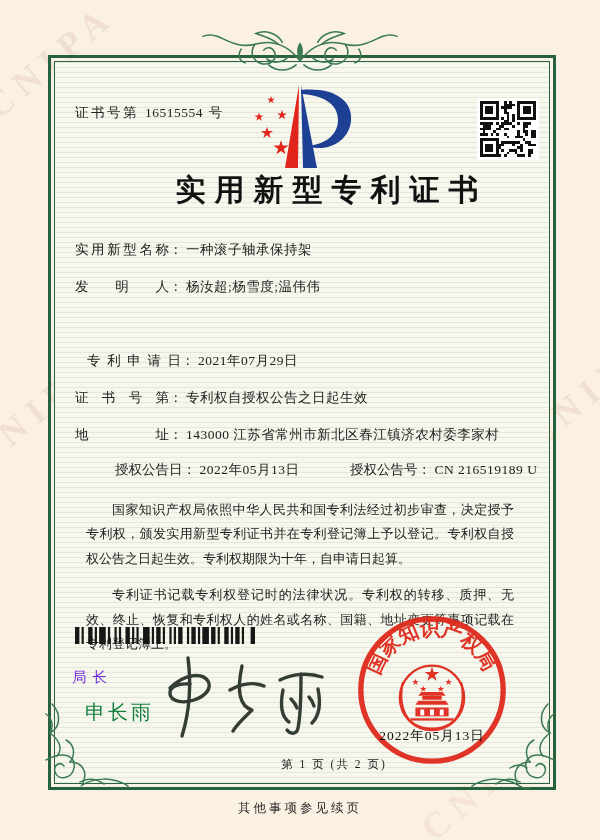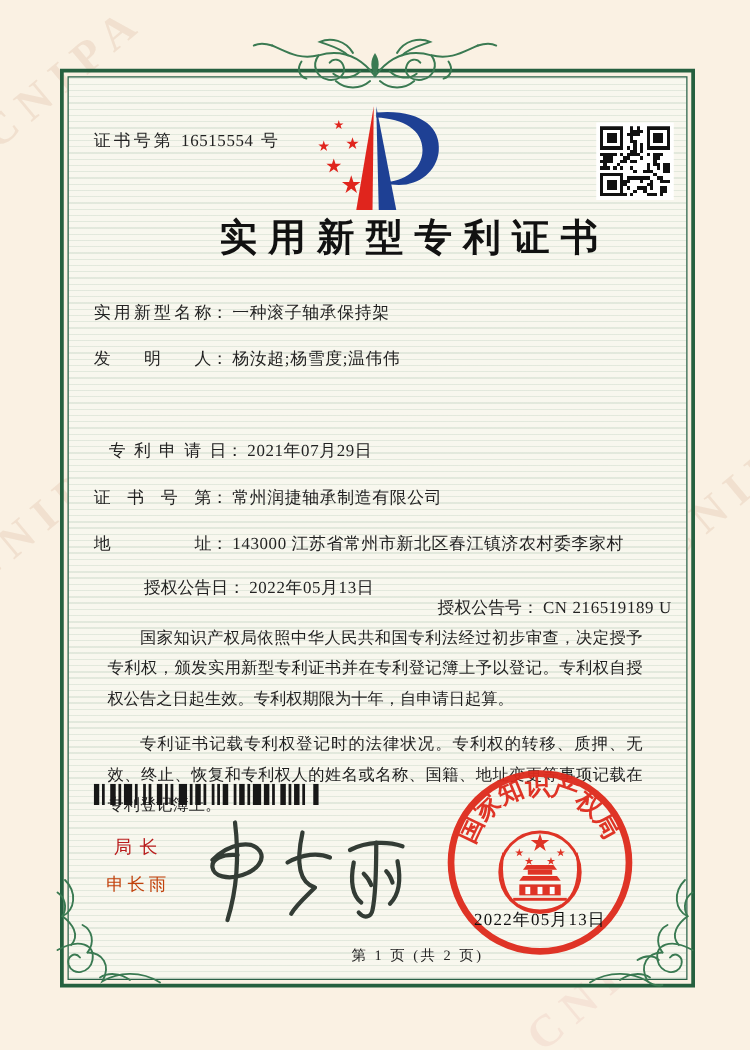--- a/index.html
+++ b/index.html
@@ -41,29 +41,29 @@
     color:#111;
   }
   .logo-wrap { left:243px; top:84px; width:120px; height:86px; }
   .qr-wrap { left:477px; top:98px; width:62px; height:62px; background:#fff; padding:3px; box-sizing:border-box; }
   .row { position:absolute; left:75px; font-size:13.5px; white-space:nowrap; }
   .flabel {
     display:inline-block; width:94px; text-align:justify; text-align-last:justify;
     text-justify:inter-character; vertical-align:bottom;
   }
   .fvalue { letter-spacing:0.5px; }
-  .grant-second { position:absolute; left:235px; top:16px; white-space:nowrap;text-align:right; }
+  .grant-second { position:absolute; left:235px; top:0; white-space:nowrap;text-align:right; }
   .paragraphs {
     left:74px; top:486px; width:452px; font-size:13px; line-height:1.88;
     text-align:justify; color:#1d1d1d;
   }
   .paragraphs p { margin:12px; text-indent:2em; }
   .barcode-wrap { left:75px; top:627px; width:180px; height:17px; }
-  .signer-title { left:91px; top:668px; font-size:14.5px; letter-spacing:6px; color:#b91c1c; }
-  .signer-name  { left:85px; top:699px; font-size:14px; letter-spacing:3px; color:#c2410c; }
+  .signer-title { left:72px; top:668px; font-size:14.5px; letter-spacing:6px; color:#6d28d9; }
+  .signer-name  { left:85px; top:699px; font-size:20px; letter-spacing:3px; color:#15803d; }
   .signature-wrap { left:142px; top:644px; width:210px; height:106px; }
   .seal-wrap { left:354px; top:612px; width:156px; height:156px; opacity:0.95; z-index:4; }
   .seal-date {
     left:362px; top:727px; width:140px; text-align:center;
     font-size:13.5px; letter-spacing:1px; color:#101010; z-index:5;
   }
   .page-indicator { left:48px; width:572px; top:757px; text-align:center; font-size:11.5px; letter-spacing:2px; }
   .continuation { left:0; width:600px; top:800px; text-align:center; font-size:12.5px; letter-spacing:3px; color:#262626; }
 </style>
 </head>
@@ -378,21 +378,21 @@
     <div class="row" style="top:278px;">
       <span class="flabel">发明人</span><span>：</span>
       <span class="fvalue">杨汝超;杨雪度;温伟伟</span>
     </div>
     <div class="row" style="top:352px;margin-left:12px;">
       <span class="flabel">专利申请日</span><span>：</span>
       <span class="fvalue">2021年07月29日</span>
     </div>
     <div class="row" style="top:389px;">
       <span class="flabel">证书号第</span><span>：</span>
-      <span class="fvalue">常州润捷轴承制造有限公司</span>
+      <span class="fvalue">专利权自授权公告之日起生效</span>
     </div>
     <div class="row" style="top:426px;">
       <span class="flabel">地址</span><span>：</span>
       <span class="fvalue">143000 江苏省常州市新北区春江镇济农村委李家村</span>
     </div>
 
     <div class="row" style="top:461px;margin-left:40px;">
       <span>授权公告日</span><span>：</span>
       <span class="fvalue">2022年05月13日</span>
       <span class="grant-second">
@@ -492,15 +492,16 @@
             <path d="M50,72 C46,92 51,108 62,115"></path>
             <path d="M110,72 C114,92 109,108 98,115"></path>
             <path d="M62,115 C72,121 88,121 98,115"></path>
           </g>
         </g>
       </svg>
     </div>
     <div class="abs seal-date">2022年05月13日</div>
 
     <div class="abs page-indicator">第 1 页 (共 2 页)</div>
+    <div class="abs continuation">其他事项参见续页</div>
 
   </div>
 </div>
 
 </body></html>

